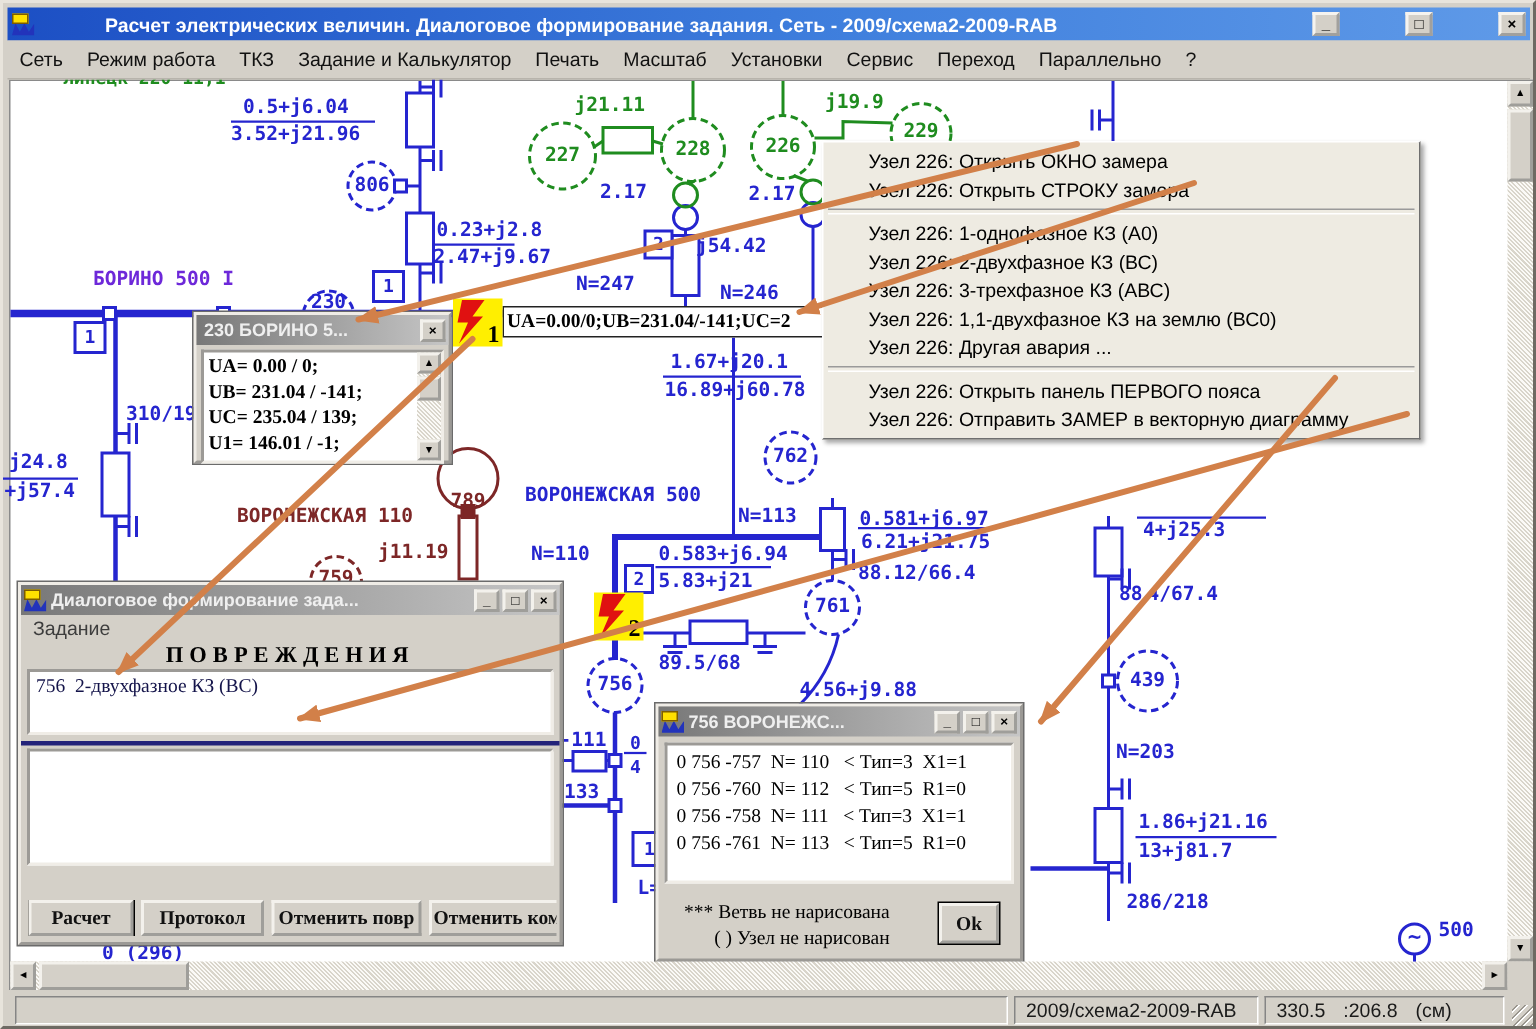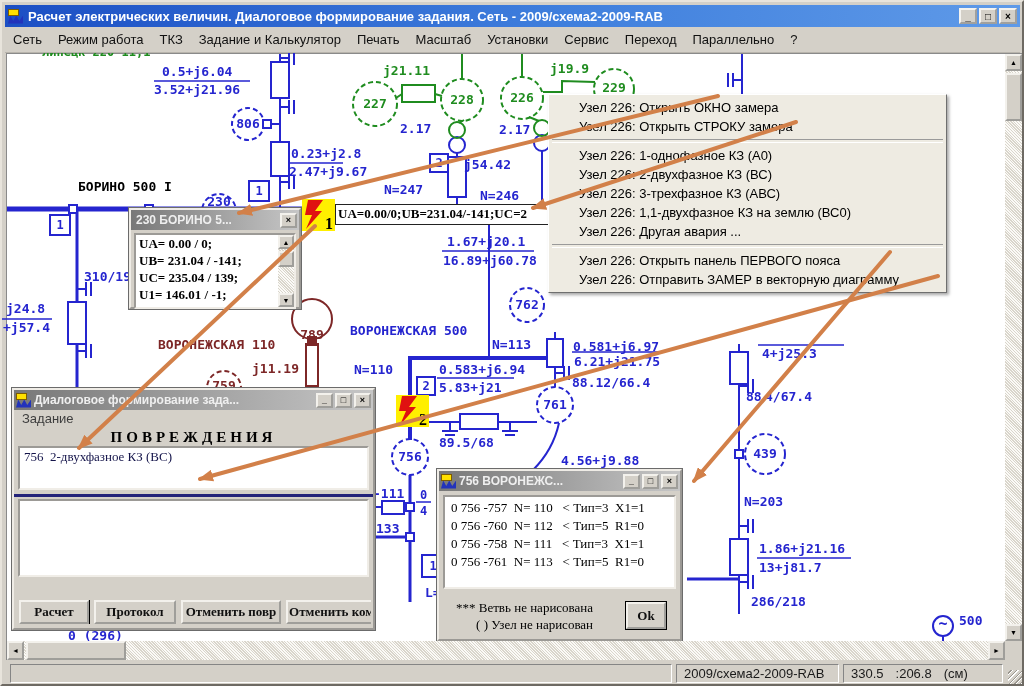--- a/index.html
+++ b/index.html
@@ -2,21 +2,21 @@
 <html><head>
 <meta charset="utf-8">
 <style>
   html,body{margin:0;padding:0;background:#777;}
   .win{position:relative;width:1024px;height:686px;background:#d4d0c8;border:2px solid;
        border-color:#e8e4dc #6e6a63 #6e6a63 #e8e4dc;box-sizing:border-box;overflow:hidden;
        font-family:"Liberation Sans",sans-serif;}
   
   .titlebar{position:absolute;left:3px;top:3px;width:1015px;height:22px;z-index:8;
     background:linear-gradient(90deg,#1c4fc4,#3f7fdd 55%,#5f9ae8);display:flex;align-items:center;
-    padding:0 3px;box-sizing:border-box;}
+    padding:0 3px;box-sizing:border-box;gap:42px;}
   .titlebar .t{color:#fff;font-weight:bold;font-size:13px;margin-left:5px;flex:1;
     white-space:nowrap;overflow:hidden;}
   .tbtn{width:18px;height:16px;background:#d4d0c8;border:2px outset #f5f3ef;color:#000;
     font:bold 10px "Liberation Sans",sans-serif;display:flex;align-items:center;justify-content:center;
     margin-left:2px;box-sizing:border-box;}
   .appicon{width:15px;height:15px;position:relative;flex:none;}
   .appicon .y{position:absolute;left:0;top:0;width:11px;height:7px;background:#ffe000;border:1px solid #7d5c00;box-sizing:border-box;}
   .appicon .b{position:absolute;left:0;bottom:0;width:15px;height:8px;background:#2233bb;
     clip-path:polygon(0 100%,15% 0,35% 70%,55% 0,75% 70%,100% 0,100% 100%);}
   .menubar{position:absolute;left:3px;top:25px;width:1015px;height:26px;z-index:8;background:#d4d0c8;
@@ -209,38 +209,38 @@
       <div class="slab" style="left: 152px; top: 81px; color: rgb(37, 37, 207);">3.52+j21.96</div>
       <div class="slab cc" style="left: 246px; top: 122px; color: rgb(37, 37, 207);">806</div>
       <div class="slab cc" style="left: 217px; top: 200px; color: rgb(37, 37, 207);">230</div>
       <div class="slab" style="left: 289px; top: 145px; color: rgb(37, 37, 207);">0.23+j2.8</div>
       <div class="slab" style="left: 287px; top: 163px; color: rgb(37, 37, 207);">2.47+j9.67</div>
       <div class="slab" style="left: 398px; top: 120px; color: rgb(37, 37, 207);">2.17</div>
       <div class="slab" style="left: 497px; top: 121px; color: rgb(37, 37, 207);">2.17</div>
       <div class="slab" style="left: 462px; top: 156px; color: rgb(37, 37, 207);">j54.42</div>
       <div class="slab" style="left: 382px; top: 181px; color: rgb(37, 37, 207);">N=247</div>
       <div class="slab" style="left: 478px; top: 187px; color: rgb(37, 37, 207);">N=246</div>
-      <div class="slab" style="left: 76px; top: 178px; color: #000000; text-align: right;">БОРИНО 500 I</div>
+      <div class="slab" style="left: 60px; top: 178px; color: #6d28d9; text-align: right;">БОРИНО 500 I</div>
       <div class="slab" style="left: 82px; top: 268px; color: rgb(37, 37, 207);">310/19</div>
       <div class="slab" style="left: 4px; top: 300px; color: rgb(37, 37, 207);">j24.8</div>
       <div class="slab" style="left: 1px; top: 319px; color: rgb(37, 37, 207);">+j57.4</div>
       <div class="slab" style="left: 445px; top: 233px; color: rgb(37, 37, 207);">1.67+j20.1</div>
       <div class="slab" style="left: 441px; top: 252px; color: rgb(37, 37, 207);">16.89+j60.78</div>
       <div class="slab cc" style="left: 525px; top: 303px; color: rgb(37, 37, 207);">762</div>
       <div class="slab" style="left: 348px; top: 322px; color: rgb(37, 37, 207);">ВОРОНЕЖСКАЯ 500</div>
       <div class="slab" style="left: 490px; top: 336px; color: rgb(37, 37, 207);">N=113</div>
       <div class="slab" style="left: 352px; top: 361px; color: rgb(37, 37, 207);">N=110</div>
       <div class="slab" style="left: 437px; top: 361px; color: rgb(37, 37, 207);">0.583+j6.94</div>
       <div class="slab" style="left: 437px; top: 379px; color: rgb(37, 37, 207);">5.83+j21</div>
       <div class="slab" style="left: 571px; top: 338px; color: rgb(37, 37, 207);">0.581+j6.97</div>
       <div class="slab" style="left: 572px; top: 353px; color: rgb(37, 37, 207);">6.21+j21.75</div>
       <div class="slab" style="left: 570px; top: 374px; color: rgb(37, 37, 207);">88.12/66.4</div>
       <div class="slab cc" style="left: 553px; top: 403px; color: rgb(37, 37, 207);">761</div>
       <div class="slab" style="left: 437px; top: 434px; color: rgb(37, 37, 207);">89.5/68</div>
-      <div class="slab" style="left: 559px; top: 452px; color: rgb(37, 37, 207);">4.56+j9.88</div>
+      <div class="slab" style="left: 531px; top: 452px; color: rgb(37, 37, 207);">4.56+j9.88</div>
       <div class="slab cc" style="left: 408px; top: 455px; color: rgb(37, 37, 207);">756</div>
       <div class="slab" style="left: 371px; top: 485px; color: rgb(37, 37, 207);">-111</div>
       <div class="slab" style="left: 418px; top: 487px; font-size: 12px; color: rgb(37, 37, 207);">0</div>
       <div class="slab" style="left: 418px; top: 503px; font-size: 12px; color: rgb(37, 37, 207);">4</div>
       <div class="slab" style="left: 374px; top: 520px; color: rgb(37, 37, 207);">133</div>
       <div class="slab" style="left: 423px; top: 584px; color: rgb(37, 37, 207);">L=</div>
       <div class="slab" style="left: 760px; top: 345px; color: rgb(37, 37, 207);">4+j25.3</div>
       <div class="slab" style="left: 744px; top: 388px; color: rgb(37, 37, 207);">88</div>
       <div class="slab" style="left: 763px; top: 388px; color: rgb(37, 37, 207);">4/67.4</div>
       <div class="slab cc" style="left: 763px; top: 452px; color: rgb(37, 37, 207);">439</div>

